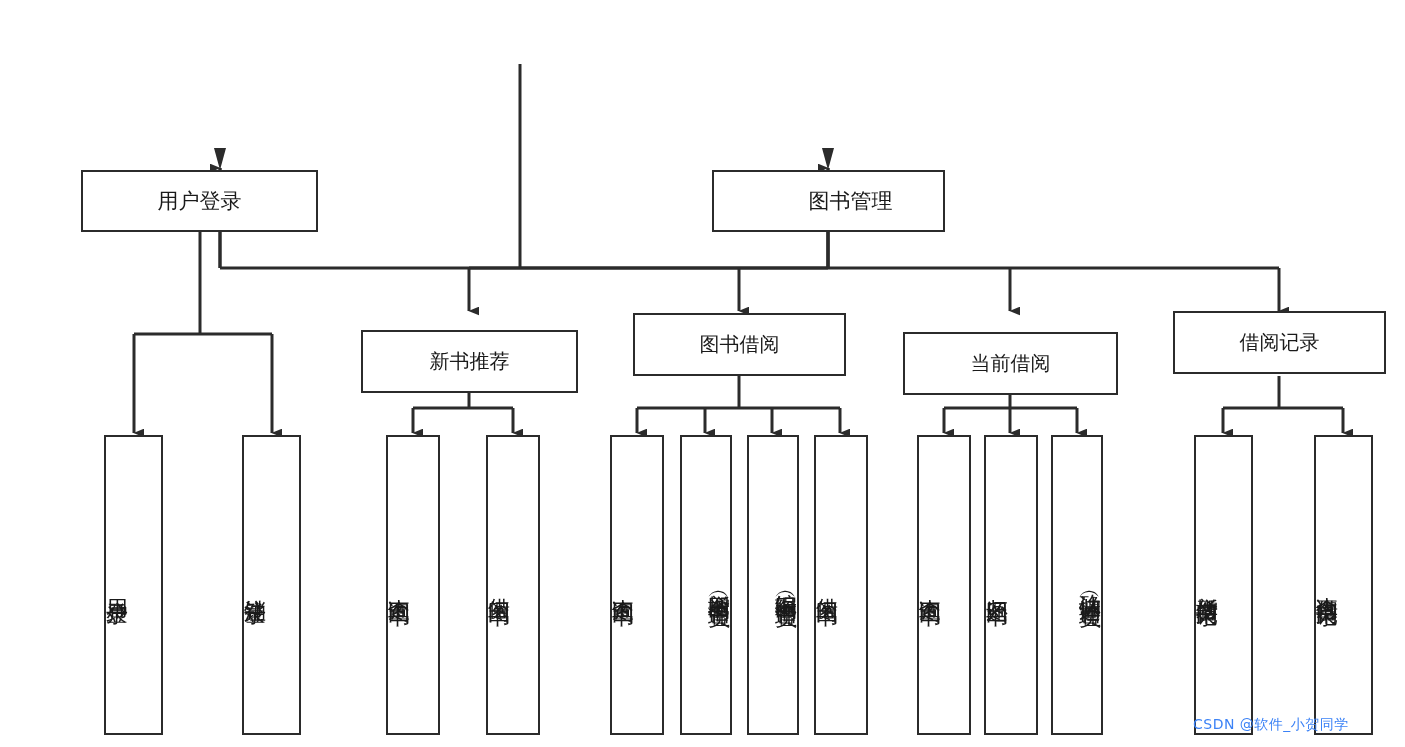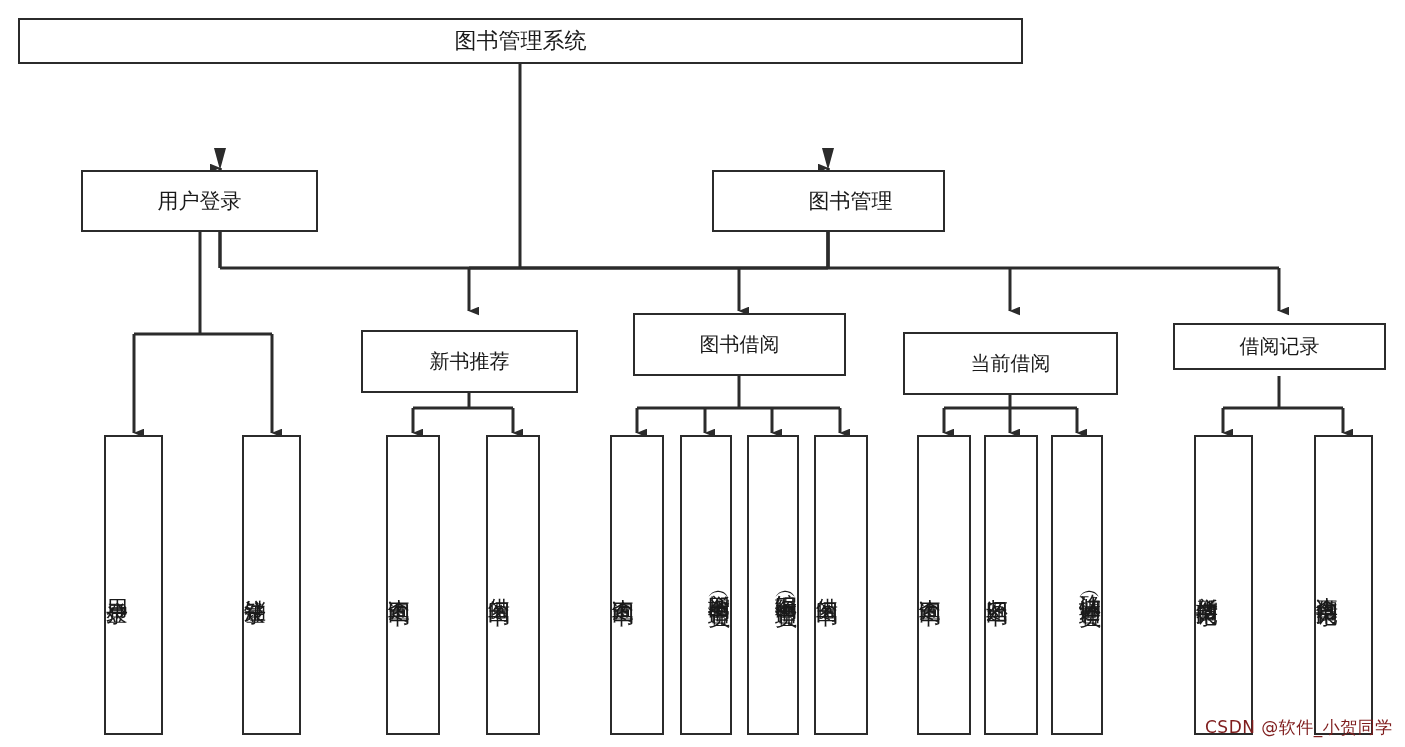--- a/index.html
+++ b/index.html
@@ -60,27 +60,26 @@
     align-items: center;
   }
   .leaf-text {
     display: block;
     white-space: nowrap;
   }
   #watermark {
     position: absolute;
     left: 1193px;
     top: 716px;
-    font-size: 17px;
-    color: #7f1d1d;
+    font-size: 14px;
+    color: #3b82f6;
     letter-spacing: 0.5px;
     z-index: 3;
     white-space: nowrap;
     pointer-events: none;
-    margin-left: 12px;
   }
 </style>
 </head>
 <body>
 
 <div id="canvas">
 
   <svg id="connectors" viewBox="0 0 1405 747" xmlns="http://www.w3.org/2000/svg">
     <defs>
       <marker id="arrowhead" markerWidth="9" markerHeight="11" refX="4.5" refY="10.4" orient="auto" markerUnits="userSpaceOnUse">
@@ -134,29 +133,28 @@
     <g stroke="#2b2b2b" stroke-width="3" fill="none">
       <path d="M220,268 L220,168"></path>
       <path d="M828,268 L828,168"></path>
     </g>
     <g fill="#2b2b2b">
       <path d="M214,148 L226,148 L220,170 Z"></path>
       <path d="M822,148 L834,148 L828,170 Z"></path>
     </g>
   </svg>
 
-  <div class="node root" id="node-root" style="left: 18px; top: 18px; width: 1005px; height: 46px;">图书管理系统</div>
 
   <div class="node level2" id="node-user-login" style="left: 81px; top: 170px; width: 237px; height: 62px;">用户登录</div>
   <div class="node level2" id="node-book-management" style="left: 712px; top: 170px; width: 233px; height: 62px; padding-left: 44px;">图书管理</div>
 
   <div class="node level3" id="node-new-book-recommend" style="left: 361px; top: 330px; width: 217px; height: 63px;">新书推荐</div>
   <div class="node level3" id="node-book-borrow" style="left: 633px; top: 313px; width: 213px; height: 63px;">图书借阅</div>
   <div class="node level3" id="node-current-borrow" style="left: 903px; top: 332px; width: 215px; height: 63px;">当前借阅</div>
-  <div class="node level3" id="node-borrow-records" style="left: 1173px; top: 323px; width: 213px; height: 47px;">借阅记录</div>
+  <div class="node level3" id="node-borrow-records" style="left: 1173px; top: 311px; width: 213px; height: 63px;">借阅记录</div>
 
   <div id="leaf-layer">
       <div class="node leaf bottom-anchored" style="left: 104px; top: 435px; width: 59px; height: 300px; align-items: flex-end;">
         <span class="leaf-text">用户登录</span>
       </div>
       <div class="node leaf bottom-anchored" style="left: 242px; top: 435px; width: 59px; height: 300px; align-items: flex-end;">
         <span class="leaf-text">注销登录</span>
       </div>
       <div class="node leaf bottom-anchored" style="left: 386px; top: 435px; width: 54px; height: 300px; align-items: flex-end;">
         <span class="leaf-text">查询图书</span>

